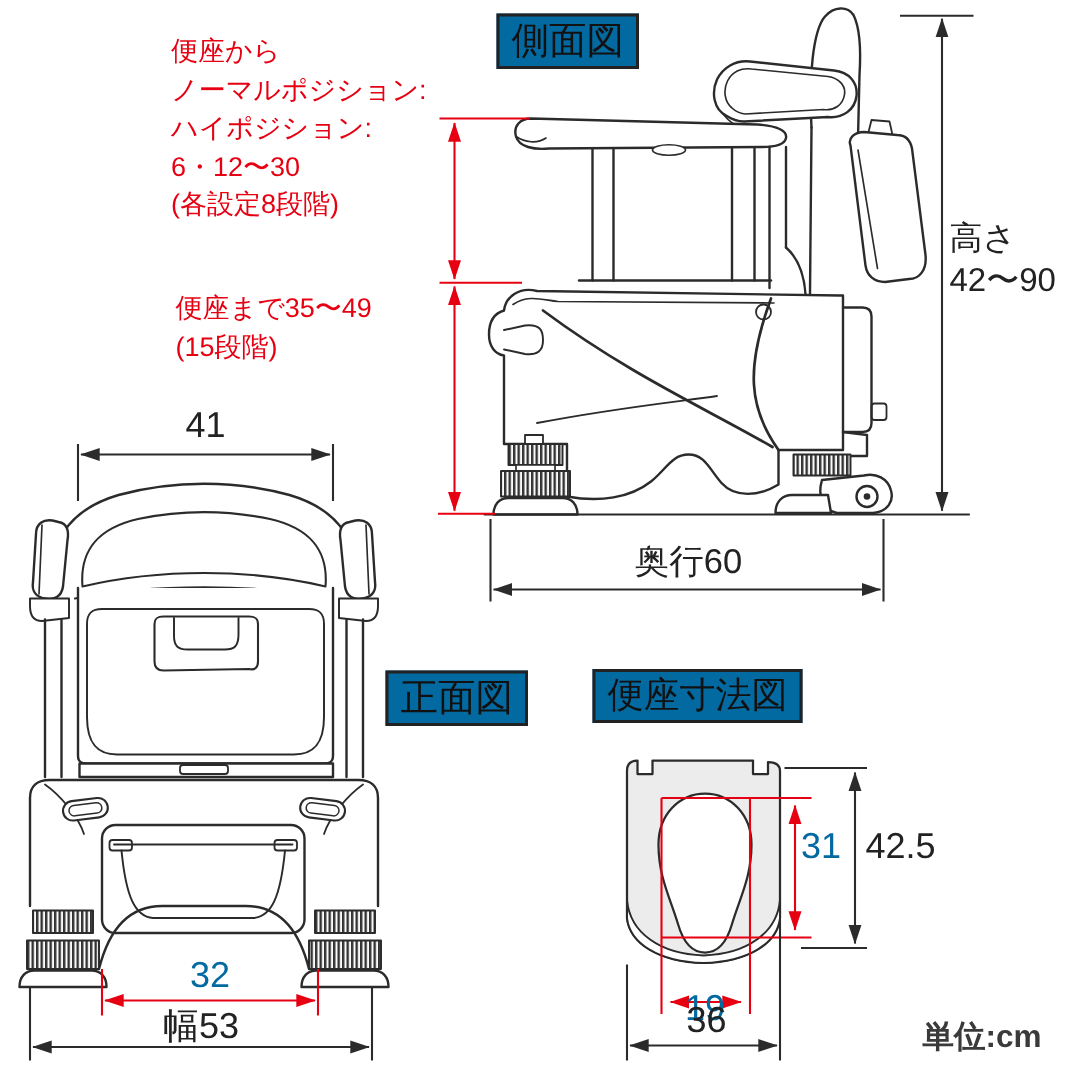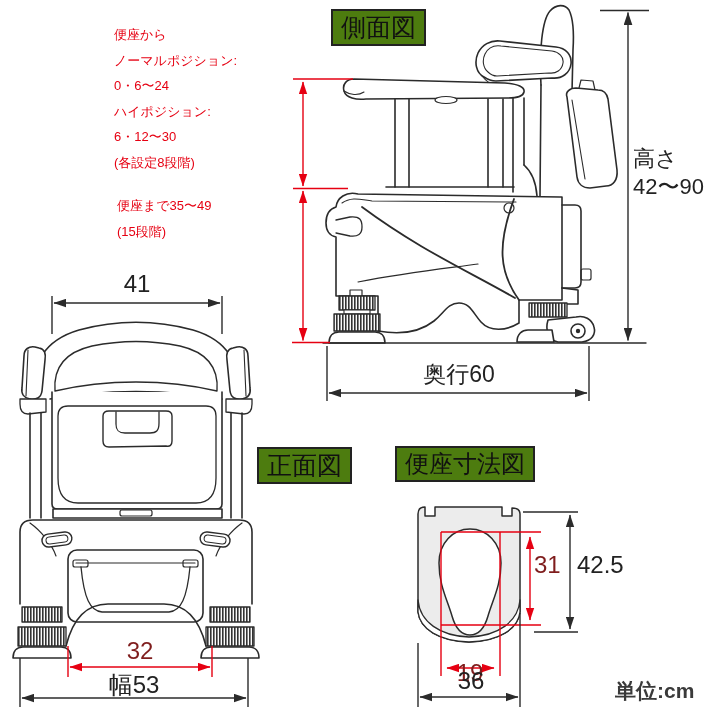--- a/index.html
+++ b/index.html
@@ -1,23 +1,23 @@
 <!DOCTYPE html>
 <html><head>
 <meta charset="utf-8">
 <style>
   html,body{margin:0;padding:0;background:#fff;}
   .canvas{position:relative;width:720px;height:720px;background:#fff;overflow:hidden;
           font-family:"Liberation Sans","DejaVu Sans",sans-serif;}
   .drawing{position:absolute;left:0;top:0;}
-  .label-box{position:absolute;border:2.5px solid #222;background:#4d7c0f;padding:1px 8px;
+  .label-box{position:absolute;border:2.5px solid #222;background:#0369a1;padding:1px 8px;
              font-size:25px;color:#111;white-space:nowrap;line-height:1.25;}
-  .note{position:absolute;color:#e60012;font-size:13px;line-height:25.5px;white-space:nowrap;}
+  .note{position:absolute;color:#e60012;font-size:18px;line-height:25.5px;white-space:nowrap;}
   .dim{position:absolute;font-size:24px;color:#222;white-space:nowrap;line-height:1.1;}
-  .dim.red{color:#7f1d1d;}
+  .dim.red{color:#0369a1;}
   .dim.center{transform:translateX(-50%);}
   .height-dim{position:absolute;font-size:22px;color:#222;line-height:28px;white-space:nowrap;}
   .unit{position:absolute;font-size:21px;font-weight:600;color:#3a3a3a;white-space:nowrap;text-align:center;}
 </style>
 </head>
 <body>
 
 <div class="canvas">
 
   <svg class="drawing" width="720" height="720" viewBox="0 0 720 720">
@@ -186,21 +186,20 @@
         <path d="M420,697 L518,697" marker-start="url(#mB)" marker-end="url(#mB)"></path>
       </g>
     </g>
   </svg>
 
   <div class="label-box" style="left:331px;top:9px;">側面図</div>
 
   <div class="note" style="left:114px;top:22px;">
     <div>便座から</div>
     <div>ノーマルポジション:</div>
-    <div>0・6〜24</div>
     <div>ハイポジション:</div>
     <div>6・12〜30</div>
     <div>(各設定8段階)</div>
   </div>
 
   <div class="note" style="left:117px;top:193px;">
     <div>便座まで35〜49</div>
     <div>(15段階)</div>
   </div>
 

